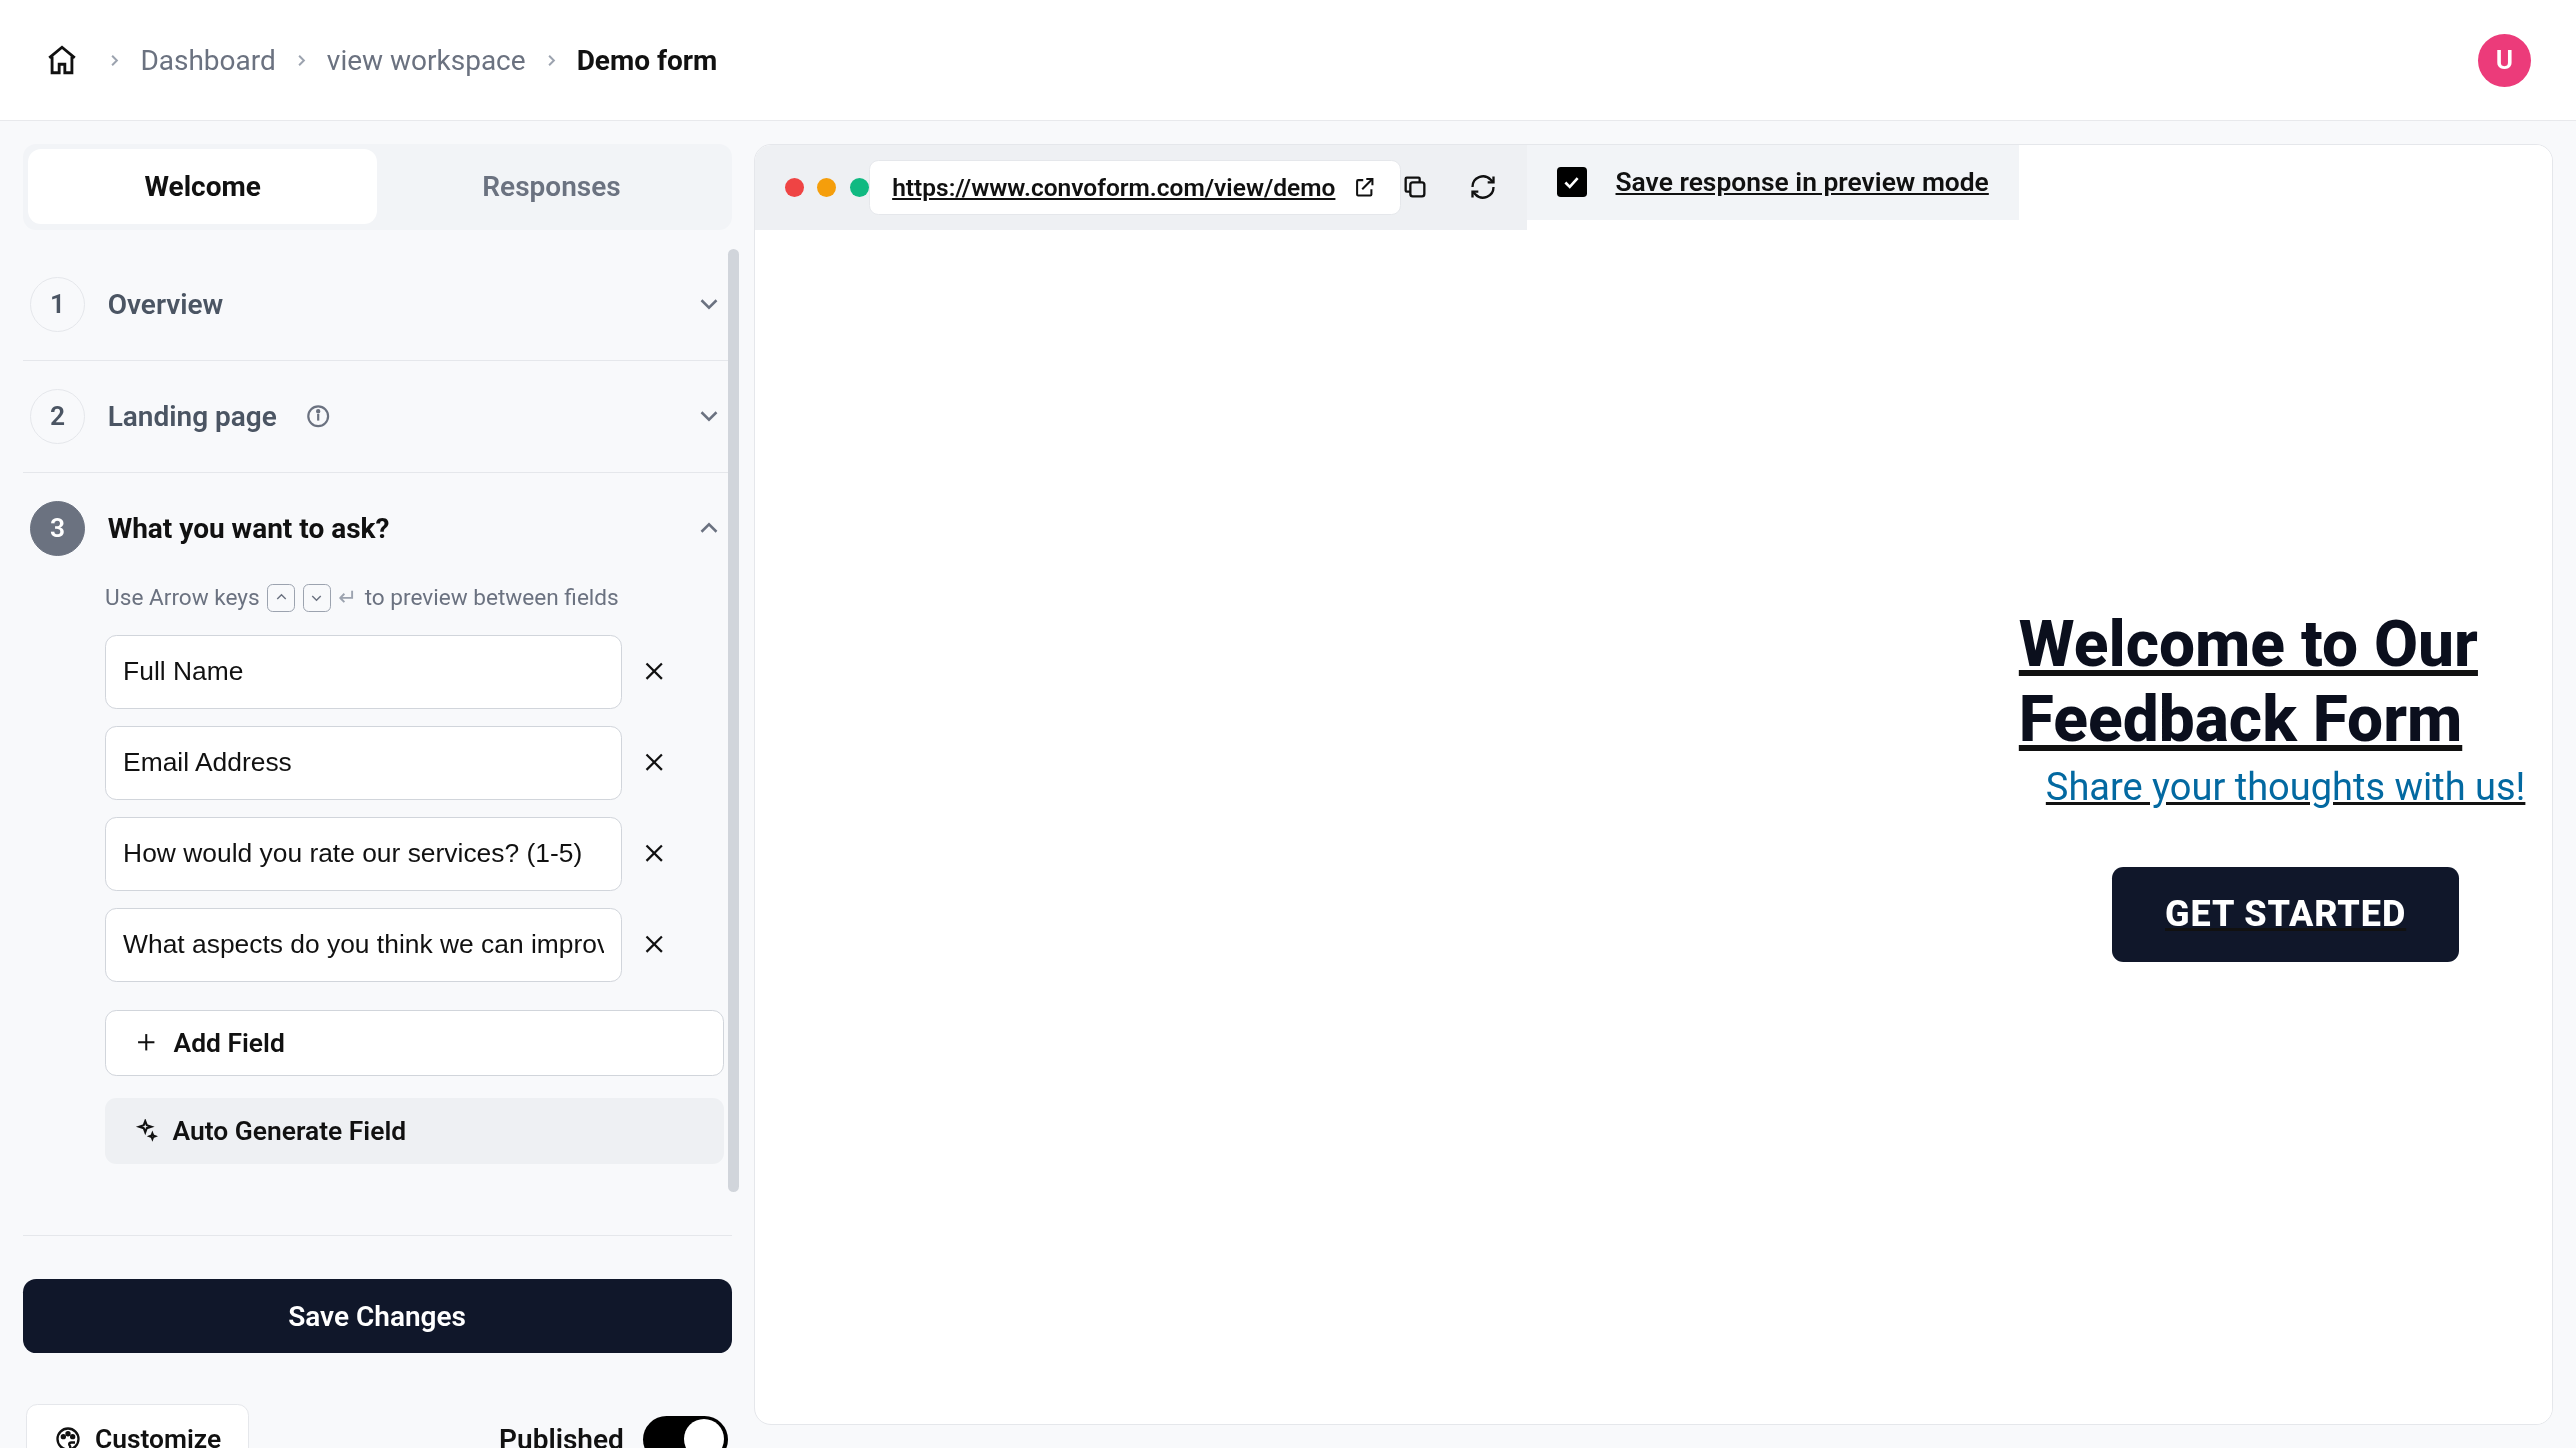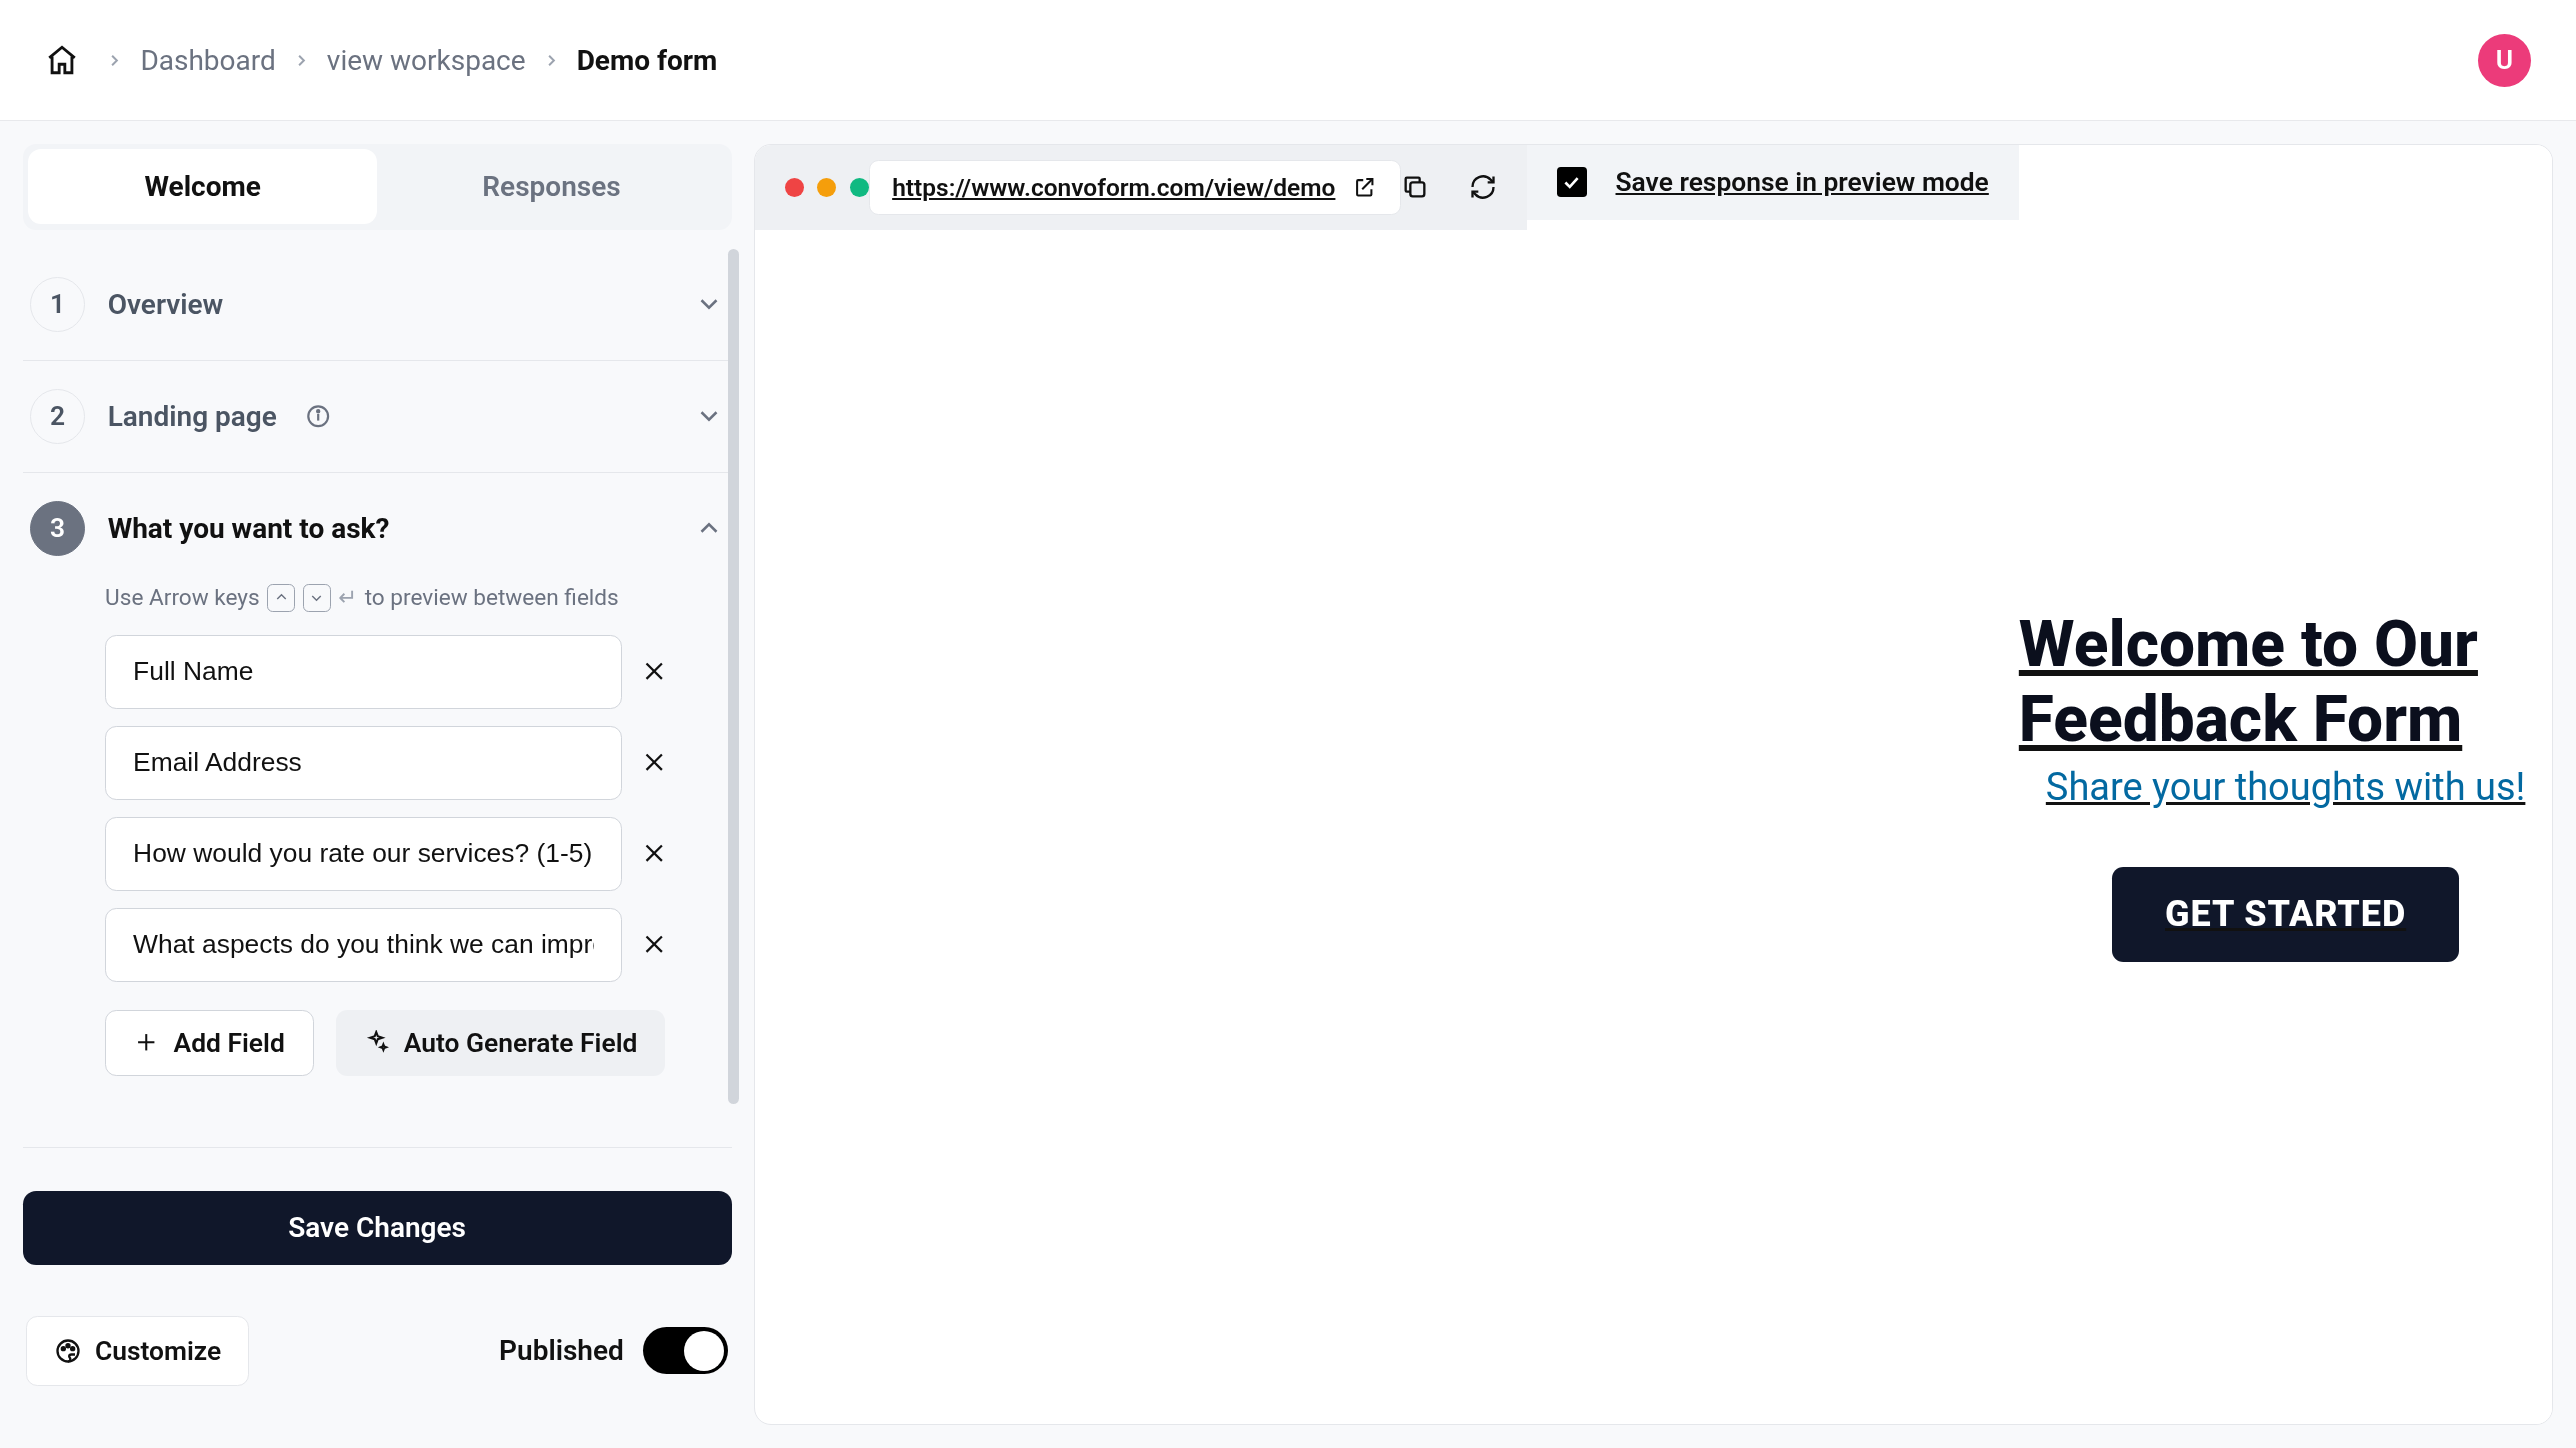--- a/index.html
+++ b/index.html
@@ -41,25 +41,25 @@
 
 
 .hint { display: flex; align-items: center; gap: 7.5px; color: #6b7280; font-size: 22.6px; margin: 28px 0 22.6px 75px; }
 .hint .key { width: 28px; height: 28px; border: 1.4px solid #9ca3af; border-radius: 5.7px; display: inline-flex; align-items: center; justify-content: center; }
 .hint .key svg { width: 17px; height: 17px; }
 .hint .enter { color: #9ca3af; }
 
 
 .fields { display: flex; flex-direction: column; gap: 17px; margin-left: 75px; }
 .field-row { display: flex; align-items: center; gap: 19px; }
-.field { flex: 0 0 517px; height: 74px; border: 1.4px solid #d1d5db; border-radius: 11.3px; padding: 0 27px; font-size: 26.4px; color: #111; background: #fff; }
+.field { flex: 0 0 517px; height: 74px; border: 1.4px solid #d1d5db; border-radius: 11.3px; padding: 0 17px; font-size: 26.4px; color: #111; background: #fff; }
 .remove { width: 26.4px; height: 26.4px; color: #111; cursor: pointer; }
 
 
-.field-actions { display: flex; gap: 22.6px; margin: 28px 0 0 75px; }
+.field-actions { display: flex; gap: 22.6px; margin: 28px 0 0 75px; flex-direction: column; }
 .btn { display: inline-flex; align-items: center; gap: 15px; height: 66px; padding: 0 28px; border-radius: 11.3px; font-size: 26.4px; font-weight: 600; cursor: pointer; }
 .btn-outline { border: 1.4px solid #d1d5db; background: #fff; color: #111; }
 .btn-soft { background: #eef0f3; color: #111; }
 .btn .ico { width: 24.5px; height: 24.5px; }
 
 
 .save-row { margin-top: 43px; padding-top: 0;}
 .divider-top { border-top: 1.4px solid #e5e7eb; margin: 0 0 43px 0;}
 .save-btn { width: 100%; height: 74px; background: #10172a; color: #fff; border-radius: 13.2px; font-size: 28px; font-weight: 600; display: flex; align-items: center; justify-content: center; }
 

